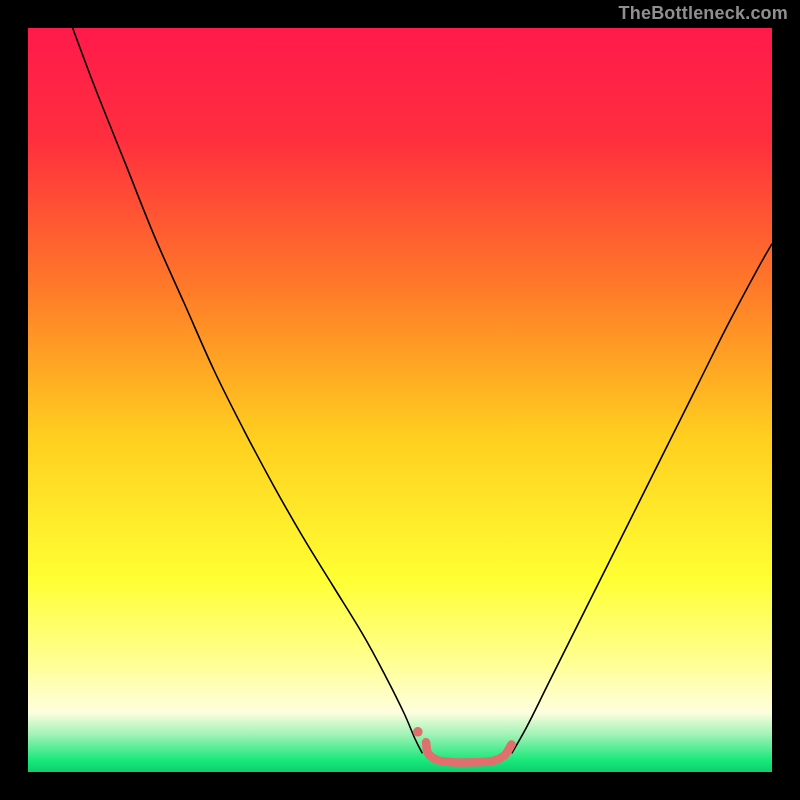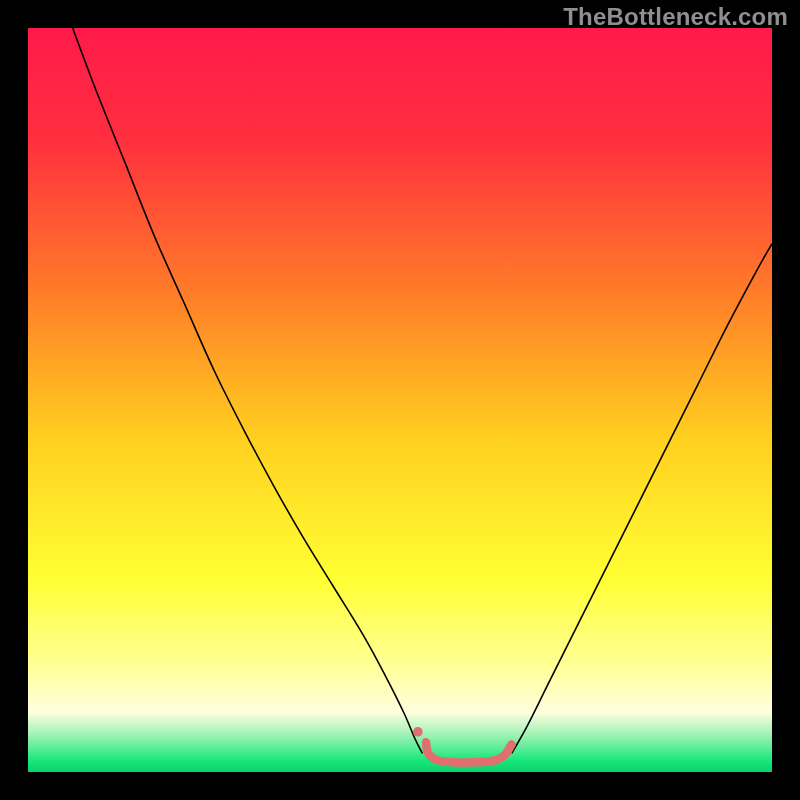--- a/index.html
+++ b/index.html
@@ -21,21 +21,21 @@
     left: 28px;
     top: 28px;
     width: 744px;
     height: 744px;
   }
   .watermark {
     position: absolute;
     top: 3px;
     right: 12px;
     font-family: Arial, Helvetica, sans-serif;
-    font-size: 24px;
+    font-size: 18px;
     font-weight: 600;
     color: #8f8f8f;
     letter-spacing: 0.2px;
   }
   svg { display: block; }
 </style>
 </head>
 <body>
 
 <div class="frame">

